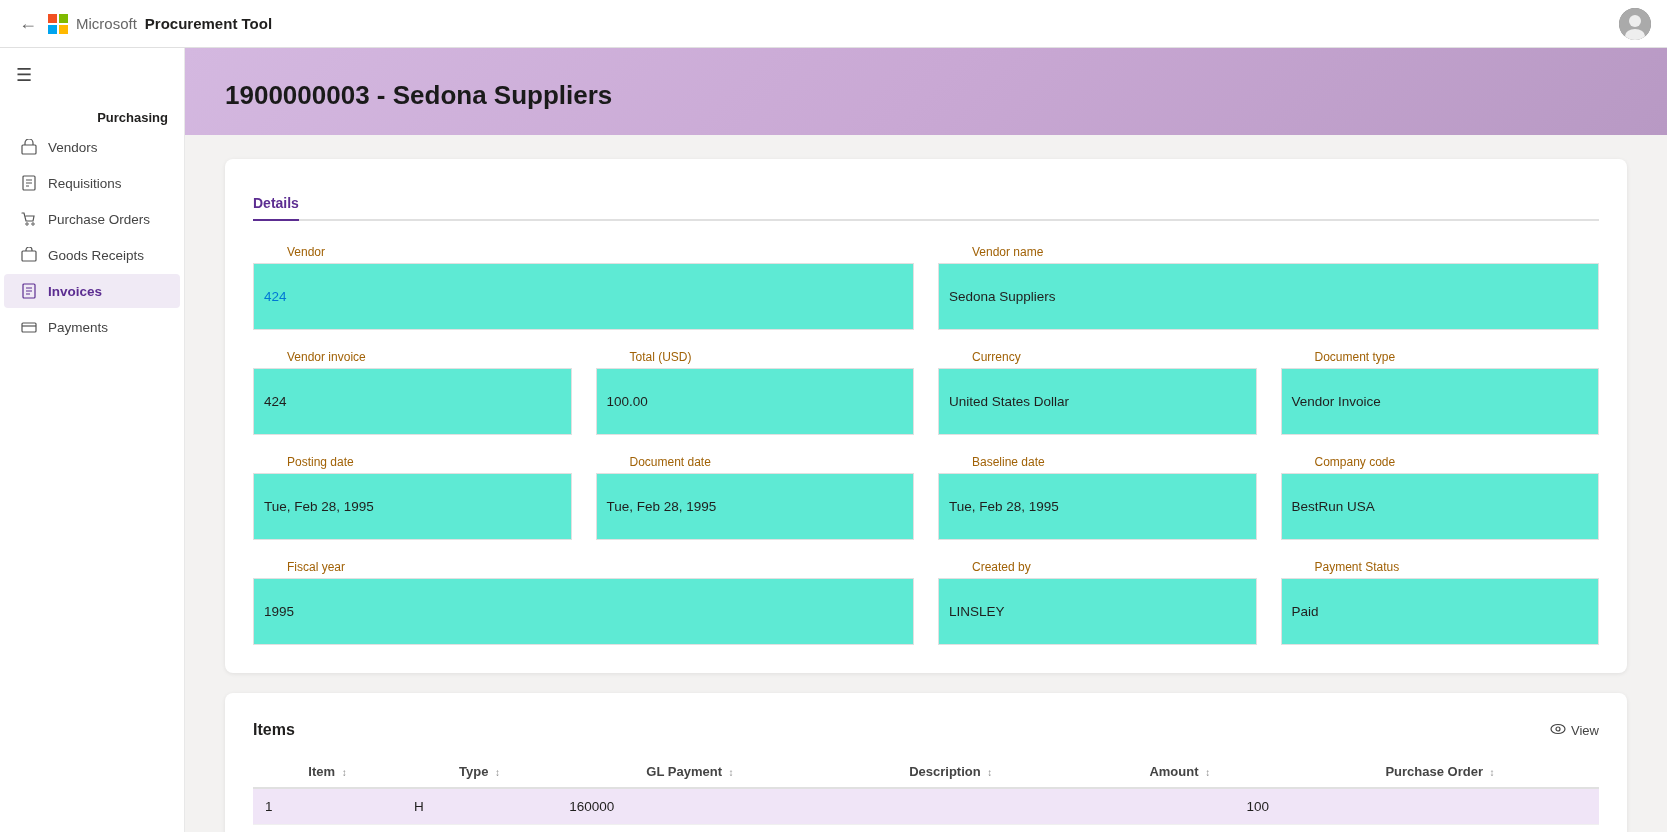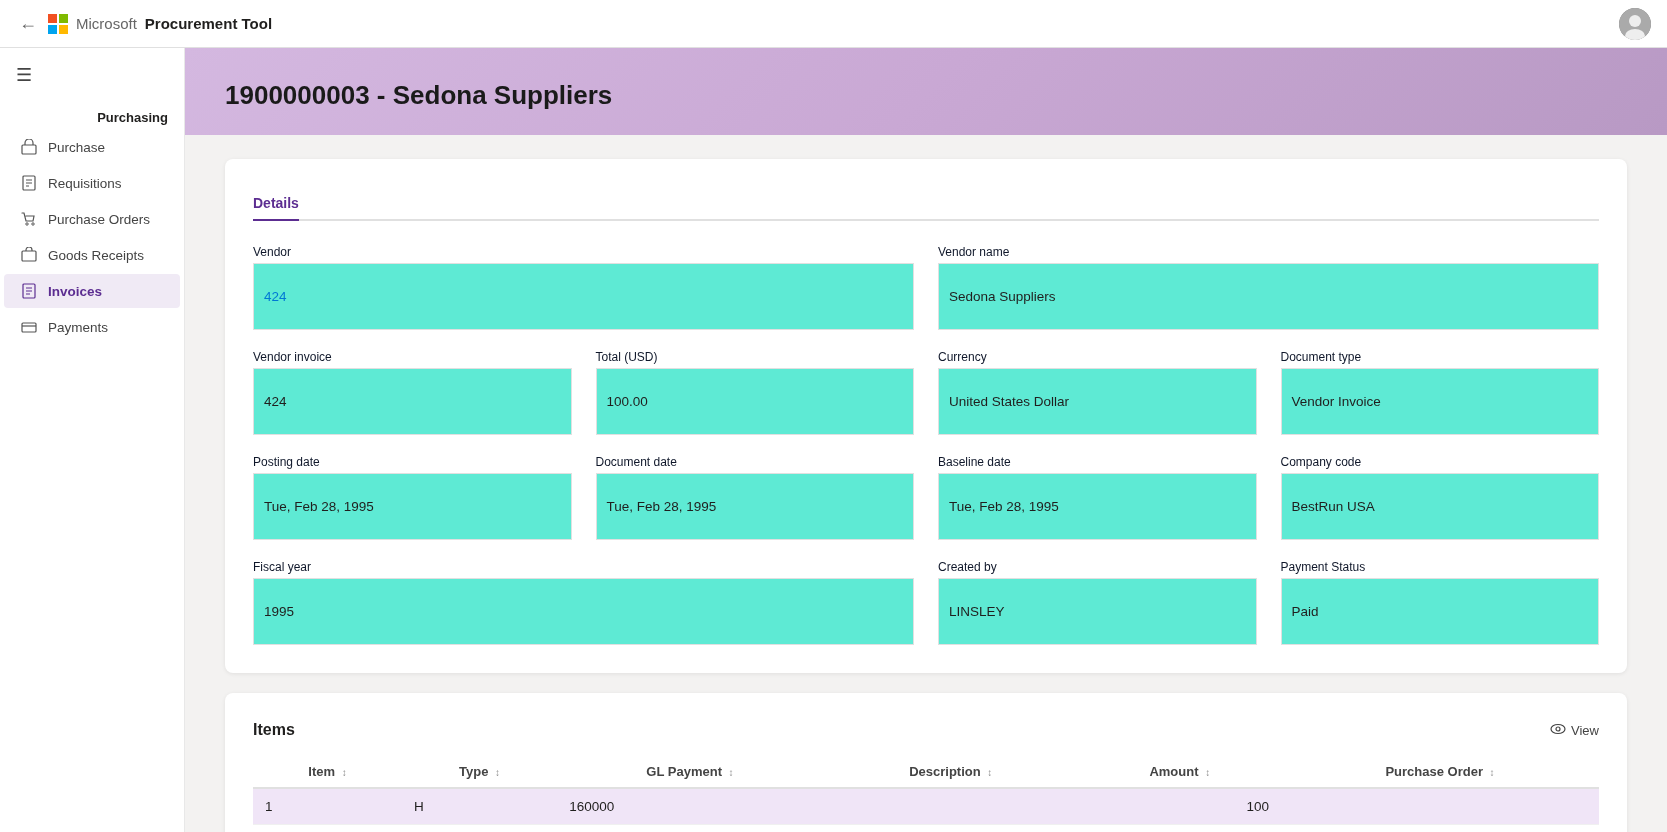--- a/index.html
+++ b/index.html
@@ -47,21 +47,21 @@
 
     
     .tab-bar { display: flex; border-bottom: 2px solid #e0e0e0; margin-bottom: 24px; }
     .tab { padding: 8px 0; margin-right: 24px; font-size: 14px; font-weight: 600; color: #555; cursor: pointer; border-bottom: 2px solid transparent; margin-bottom: -2px; }
     .tab.active { color: #5c2d91; border-bottom-color: #5c2d91; }
 
     
     .form-grid { display: grid; grid-template-columns: 1fr 1fr 1fr 1fr; gap: 20px 24px; }
     .form-field { display: flex; flex-direction: column; gap: 4px; }
     .form-field.span2 { grid-column: span 2; }
-    .form-label { font-size: 12px; color: #0f172a; font-weight: 400; }
+    .form-label { font-size: 12px; color: #a16207; font-weight: 400; margin-left: 34px; }
     .form-value { background: #5eead4; border: 1px solid #e0e0e0; border-radius: 0; padding: 25px 10px; font-size: 13.5px; color: #201f1e; min-height: 34px; }
     .form-value.link { color: #0078d4; }
 
     
     .items-header { display: flex; align-items: flex-start; justify-content: space-between; margin-bottom: 16px; }
     .items-title { font-size: 16px; font-weight: 600; color: #201f1e; }
     .view-btn { display: flex; align-items: center; gap: 5px; font-size: 13px; color: #444; cursor: pointer; background: none; border: none; }
 
     
     .items-table { width: 100%; border-collapse: collapse; }
@@ -104,21 +104,21 @@
     <div class="sidebar-hamburger">☰</div>
     <div class="sidebar-section-title">Purchasing</div>
 
     <div class="sidebar-item">
       <span class="sidebar-icon">
         <svg width="16" height="16" viewBox="0 0 16 16" fill="none">
             <rect x="1" y="6" width="14" height="9" rx="1" stroke="#555" stroke-width="1.2"></rect>
             <path d="M4 6V4a4 4 0 018 0v2" stroke="#555" stroke-width="1.2"></path>
           </svg>
       </span>
-      <span>Purchase</span>
+      <span>Vendors</span>
     </div>
 
     <div class="sidebar-item">
       <span class="sidebar-icon">
         <svg width="16" height="16" viewBox="0 0 16 16" fill="none">
             <rect x="2" y="1" width="12" height="14" rx="1" stroke="#555" stroke-width="1.2"></rect>
             <line x1="5" y1="5" x2="11" y2="5" stroke="#555" stroke-width="1"></line>
             <line x1="5" y1="8" x2="11" y2="8" stroke="#555" stroke-width="1"></line>
             <line x1="5" y1="11" x2="8" y2="11" stroke="#555" stroke-width="1"></line>
           </svg>

